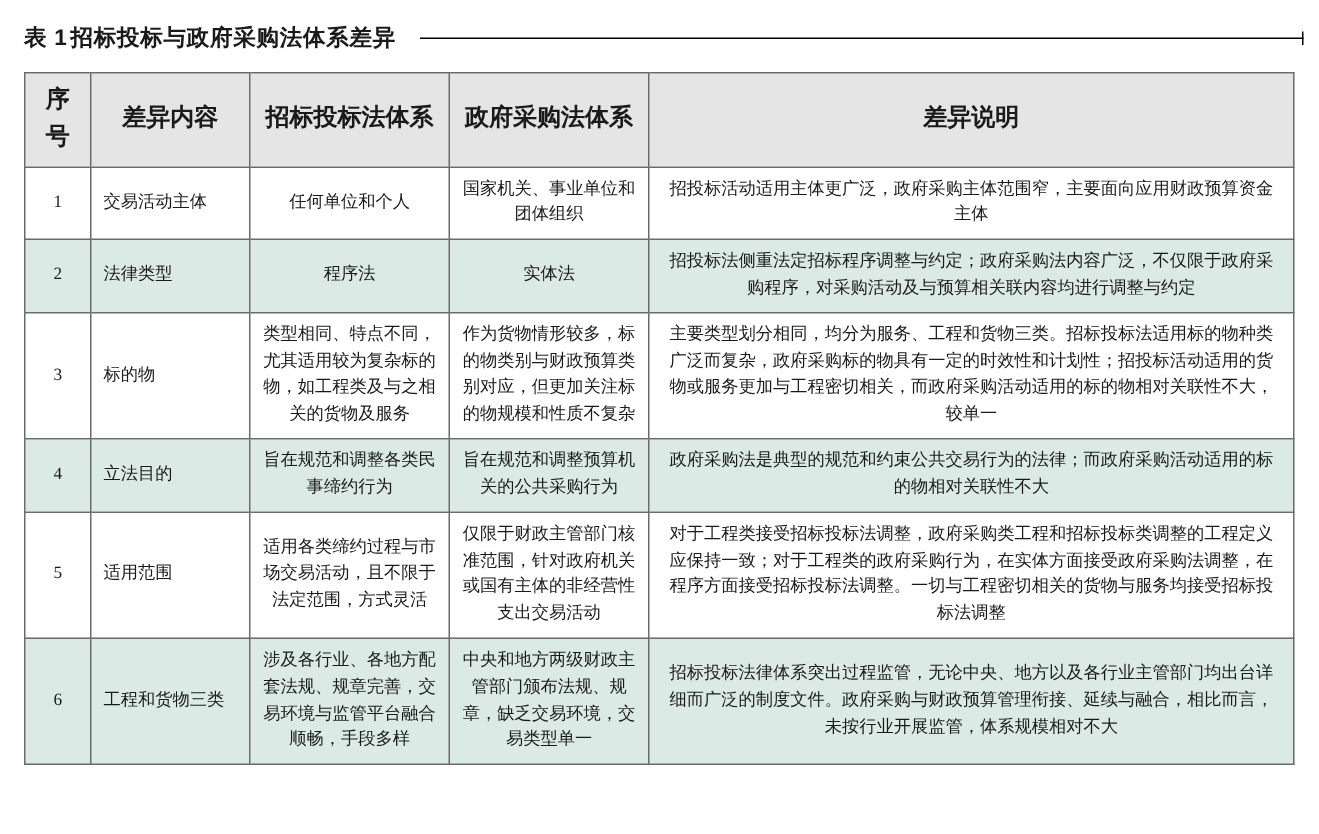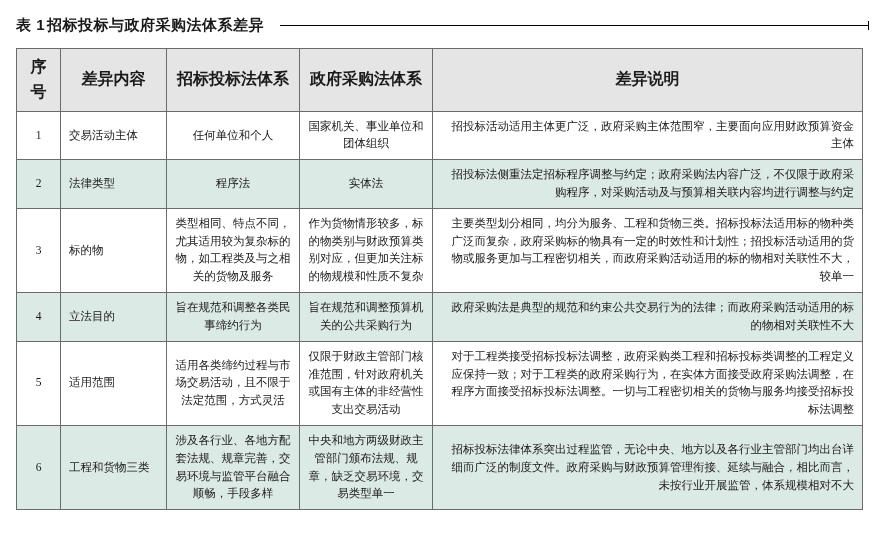--- a/index.html
+++ b/index.html
@@ -84,21 +84,21 @@
     text-align: center;
     font-size: 12px;
   }
   td.c-topic {
     text-align: left;
   }
   td.c-bid, td.c-gov {
     text-align: center;
   }
   td.c-note {
-    text-align: right;
+    text-align: center;
   }
   tr.shade td {
     background: #dceae6;
   }
   tr.plain td {
     background: #ffffff;
   }
   .col-num   { width: 44px; }
   .col-topic { width: 106px; }
   .col-bid   { width: 133px; }

